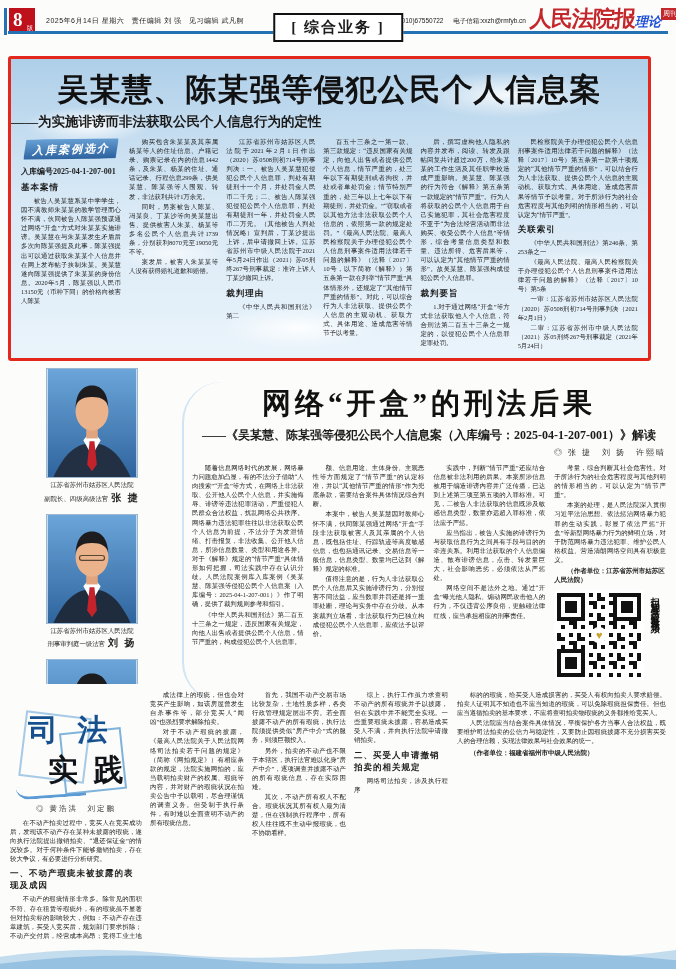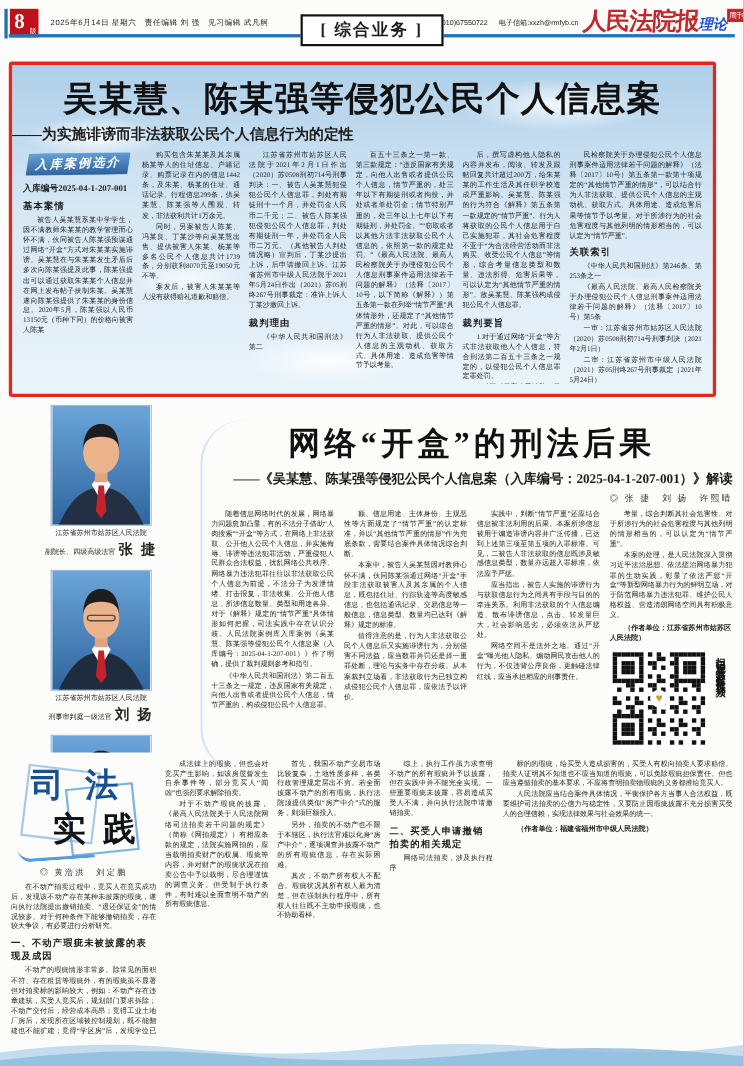--- a/index.html
+++ b/index.html
@@ -51,42 +51,42 @@
           clip-path:polygon(4% 0,100% 10%,96% 100%,0 90%);transform:rotate(-2deg);}
   .caseno{font-size:8px;font-weight:bold;margin:3px 0;}
   .keywords{font-size:7px;line-height:1.45;text-align:justify;margin-bottom:2px;}
   .keywords b{font-size:7.5px;}
   
   .mid{position:absolute;left:10px;top:366px;width:656px;height:320px;}
   .judges{position:absolute;left:0;top:2px;width:164px;height:316px;overflow:hidden;}
   .judge{margin:0 0 9px;}
   .pphoto{width:90px;height:108px;display:block;margin:0 auto 2px;border:1px solid #9db8d2;}
   .cap1,.cap2{font-size:6.4px;text-align:center;line-height:1.5;color:#222;}
-  .cap2 b{font-size:13px;letter-spacing:2px;margin-left:3px;}
+  .cap2 b{font-size:10px;letter-spacing:2px;margin-left:3px;}
   .mid-main{position:absolute;left:172px;top:16px;width:484px;height:320px;
             border-left:2px solid #cfe4f4;border-radius:40px 0 0 40px;padding-left:8px;box-sizing:border-box;}
   .m-head{margin:2px 0 3px;text-align:center;font-size:29px;font-weight:bold;letter-spacing:4px;color:#111;}
-  .m-sub{text-align:right;font-size:12px;font-weight:bold;margin:1px 0 3px;}
+  .m-sub{text-align:center;font-size:12px;font-weight:bold;margin:1px 0 3px;}
   .m-auth{text-align:right;font-size:8px;letter-spacing:2px;margin:2px 0 5px;color:#333;}
   .m-cols{display:flex;gap:9px;height:236px;overflow:hidden;}
   .m-col{flex:1;min-width:0;}
   .qr-wrap{display:flex;margin-top:5px;align-items:stretch;}
   .qr{position:relative;width:84px;height:84px;background:#fff;padding:3px;
       display:grid;grid-template-columns:repeat(21,1fr);grid-template-rows:repeat(21,1fr);}
   .qr i{display:block;}
   .qr i.on{background:#111;}
   .qr-heart{position:absolute;left:50%;top:50%;transform:translate(-50%,-50%);
             background:#fff;border-radius:50%;width:16px;height:16px;line-height:16px;text-align:center;
             color:#c9a227;font-size:11px;}
   .qr-cap{writing-mode:vertical-rl;font-size:9px;font-weight:bold;letter-spacing:3px;
           margin-left:4px;color:#111;}
   
   .bot{position:absolute;left:10px;top:690px;width:656px;height:250px;}
   .bot-left{position:absolute;left:0;top:0;width:132px;height:250px;overflow:hidden;}
-  .sf-logo{position:relative;height:92px;margin:2px 4px 4px;text-decoration:underline;}
+  .sf-logo{position:relative;height:92px;margin:18px 4px 4px;text-decoration:underline;}
   .sq{position:absolute;border:2.5px solid #a6c9e6;}
   .sq1{width:62px;height:62px;left:8px;top:6px;transform:rotate(7deg);}
   .sq2{width:58px;height:58px;left:48px;top:22px;transform:rotate(-6deg);border-color:#7fb3dc;}
   .sf-l1{position:absolute;left:14px;top:2px;font-size:30px;font-weight:bold;color:#17508f;letter-spacing:6px;}
   .sf-l2{position:absolute;left:34px;top:42px;font-size:30px;font-weight:bold;color:#101418;letter-spacing:4px;}
   .sf-swoosh{position:absolute;left:2px;bottom:2px;width:70px;height:10px;
              border-bottom:3px solid #5c9bd3;border-radius:0 0 0 40px;transform:rotate(-4deg);}
   .b-auth{text-align:center;font-size:7.5px;letter-spacing:2px;margin:2px 0 4px;color:#333;}
   .bot-main{position:absolute;left:140px;right:0;top:0;height:250px;display:flex;gap:9px;}
   .bot-lg{width:298px;flex:none;}

